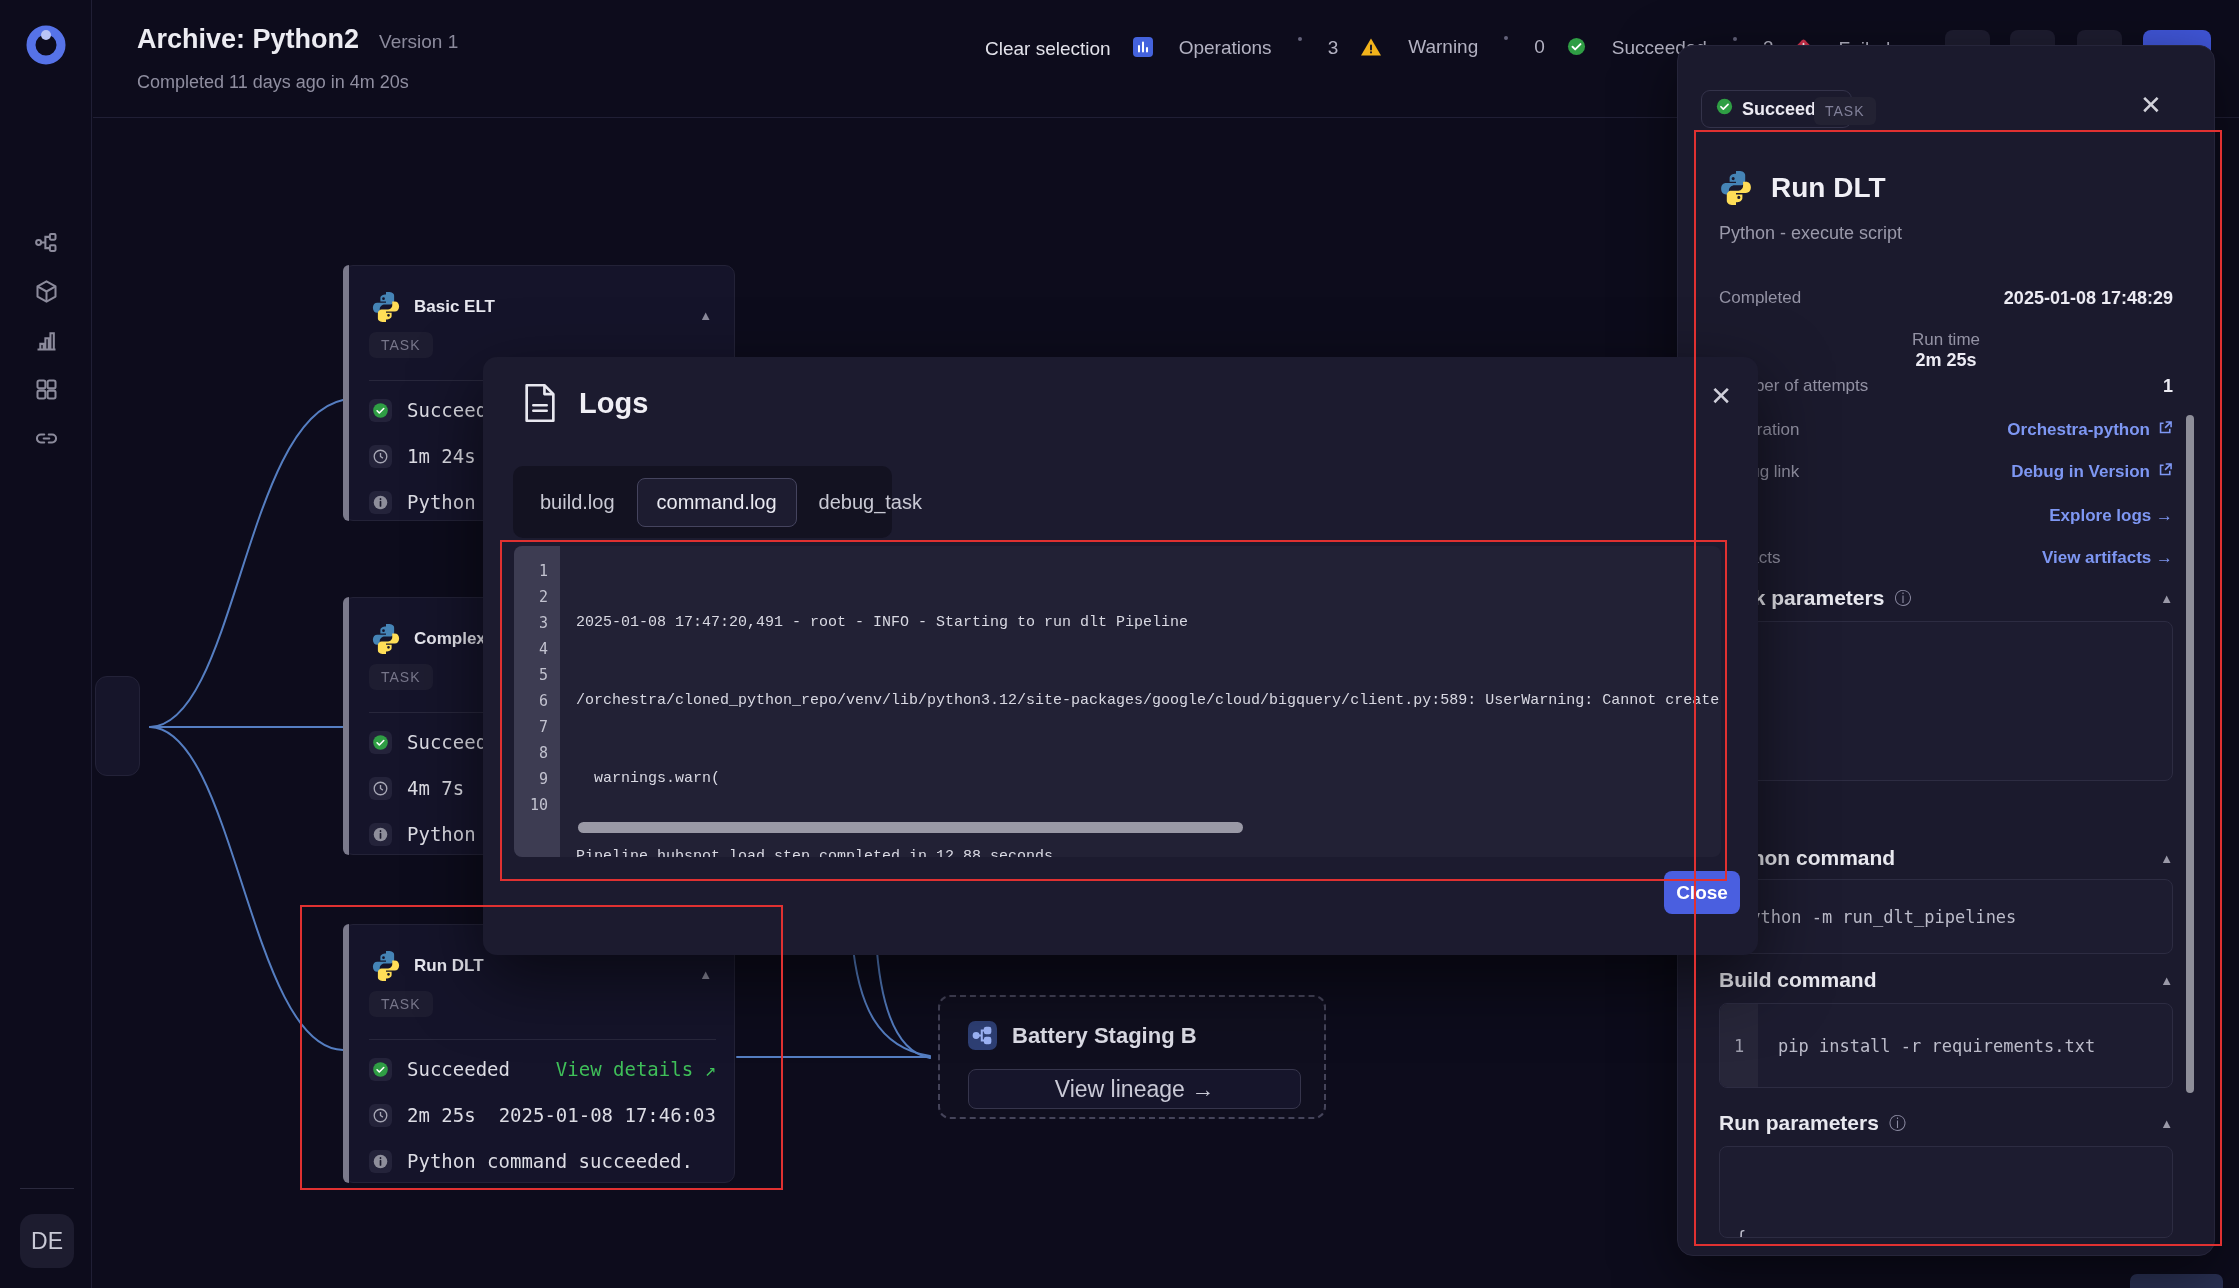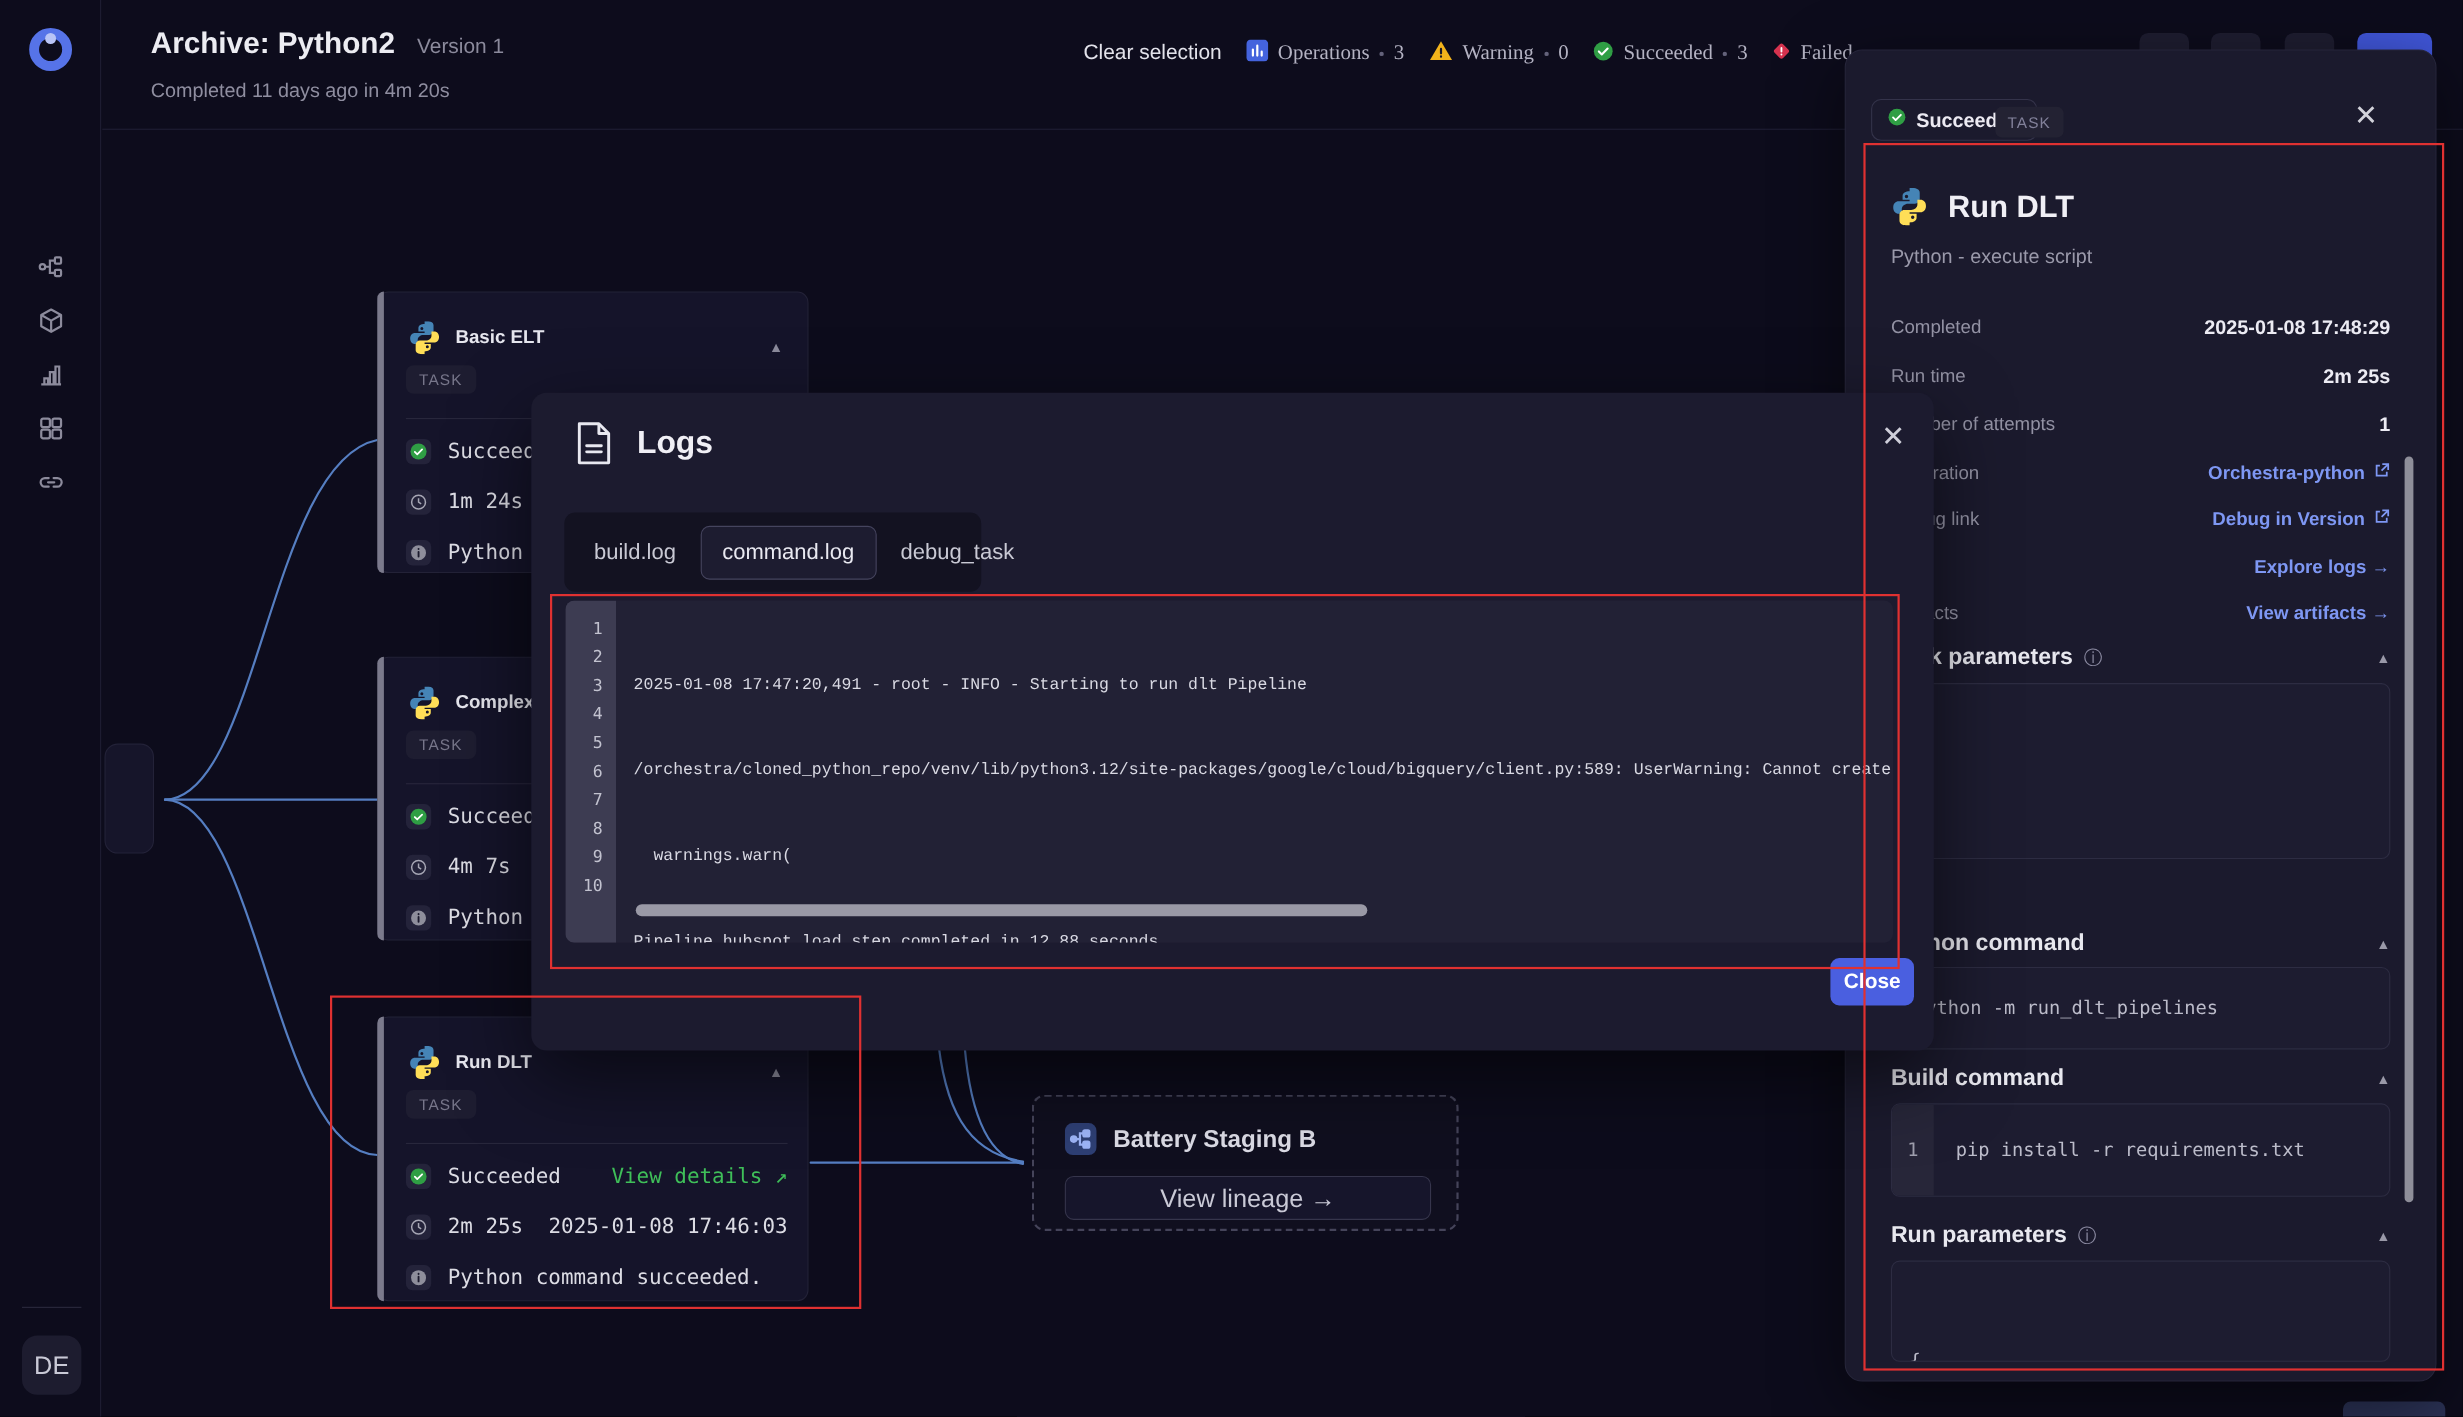--- a/index.html
+++ b/index.html
@@ -20,21 +20,21 @@
   .page-title-row{ position:absolute; left:137px; top:24px; display:flex; align-items:baseline; gap:20px; z-index:2; }
   .page-title{ font-size:27px; font-weight:bold; color:#ececf2; }
   .page-version{ font-size:19px; color:#8b8a9c; }
   .page-subtitle{ position:absolute; left:137px; top:72px; font-size:18px; color:#8f8ea0; z-index:2; }
   .header-divider{ position:absolute; left:93px; top:117px; width:2146px; height:1px; background:#201f35; }
 
   
   .status-bar{ position:absolute; left:985px; top:36px; height:26px; display:flex; align-items:center;
     gap:22px; z-index:2; font-size:19px; white-space:nowrap; }
   .status-clear{ color:#e2e2ea; cursor:pointer; }
-  .status-group{ display:flex; align-items:center; gap:9px; color:#b3b2c2;font-family:Liberation Serif, serif; }
+  .status-group{ display:flex; align-items:flex-start; gap:26px; color:#b3b2c2; }
   .dot{ width:4px; height:4px; border-radius:50%; background:#63627a; }
 
   
   .edges{ position:absolute; left:0; top:0; z-index:1; pointer-events:none; }
   .left-node{ position:absolute; left:95px; top:676px; width:45px; height:100px; background:#16152a;
     border:1px solid #232238; border-radius:12px; z-index:1; cursor:pointer; }
 
   .task-card{ position:absolute; left:343px; width:392px; background:#15142a; border:1px solid #232237;
     border-radius:10px; z-index:2; cursor:pointer; }
   .accent{ position:absolute; left:-1px; top:-1px; bottom:-1px; width:6px; background:#7b7a8c; border-radius:10px 0 0 10px; }
@@ -107,21 +107,21 @@
   .panel-close{ position:absolute; left:462px; top:44px; font-size:26px; color:#d2d2da; cursor:pointer; }
   .panel-pyrow{ position:absolute; left:41px; top:125px; display:flex; align-items:center; gap:18px; }
   .py-icon-lg{ width:34px; height:34px; flex:none; }
   .panel-title{ font-size:28px; font-weight:bold; color:#f0eff5; }
   .panel-subtitle{ position:absolute; left:41px; top:177px; font-size:18px; color:#9a99aa; }
   .kv{ position:absolute; left:41px; width:454px; height:24px; display:flex; justify-content:space-between; align-items:center; }
   .kv-label{ font-size:17px; color:#9392a4; white-space:nowrap; }
   .kv-value{ font-size:18px; font-weight:bold; color:#ecebf3; white-space:nowrap; }
   .kv-link{ font-size:17px; font-weight:bold; color:#7e97f3; display:flex; align-items:flex-start; gap:8px;
     cursor:pointer; white-space:nowrap; }
-  #kv1{ top:240px; } #kv2{ top:284px; } #kv3{ top:328px; } #kv4{ top:372px; }
+  #kv1{ top:240px; } #kv2{ top:284px;flex-direction:column; } #kv3{ top:328px; } #kv4{ top:372px; }
   #kv5{ top:414px; } #kv6{ top:458px; } #kv7{ top:500px; }
   .section-head{ position:absolute; left:41px; width:454px; display:flex; align-items:center; gap:10px; }
   #sec-taskparams{ top:540px; } #sec-pycmd{ top:800px; } #sec-build{ top:922px; } #sec-runparams{ top:1065px; }
   .section-title{ font-size:21px; font-weight:bold; color:#e8e8ef; }
   .info-glyph{ font-size:17px; color:#8a89a0; }
   .section-collapse{ margin-left:auto; color:#9a99a8; font-size:13px; cursor:pointer; }
   .code-box{ position:absolute; left:41px; width:454px; border:1px solid #2d2c42; border-radius:8px;
     background:#1d1c30; font-family:"DejaVu Sans Mono",monospace; font-size:17px; color:#bcbcca; overflow:hidden; }
   #box-taskparams{ top:575px; height:160px; padding:16px; line-height:30px; white-space:pre; }
   #box-pycmd{ top:833px; height:75px; display:flex; align-items:center; padding-left:20px; white-space:pre; }

